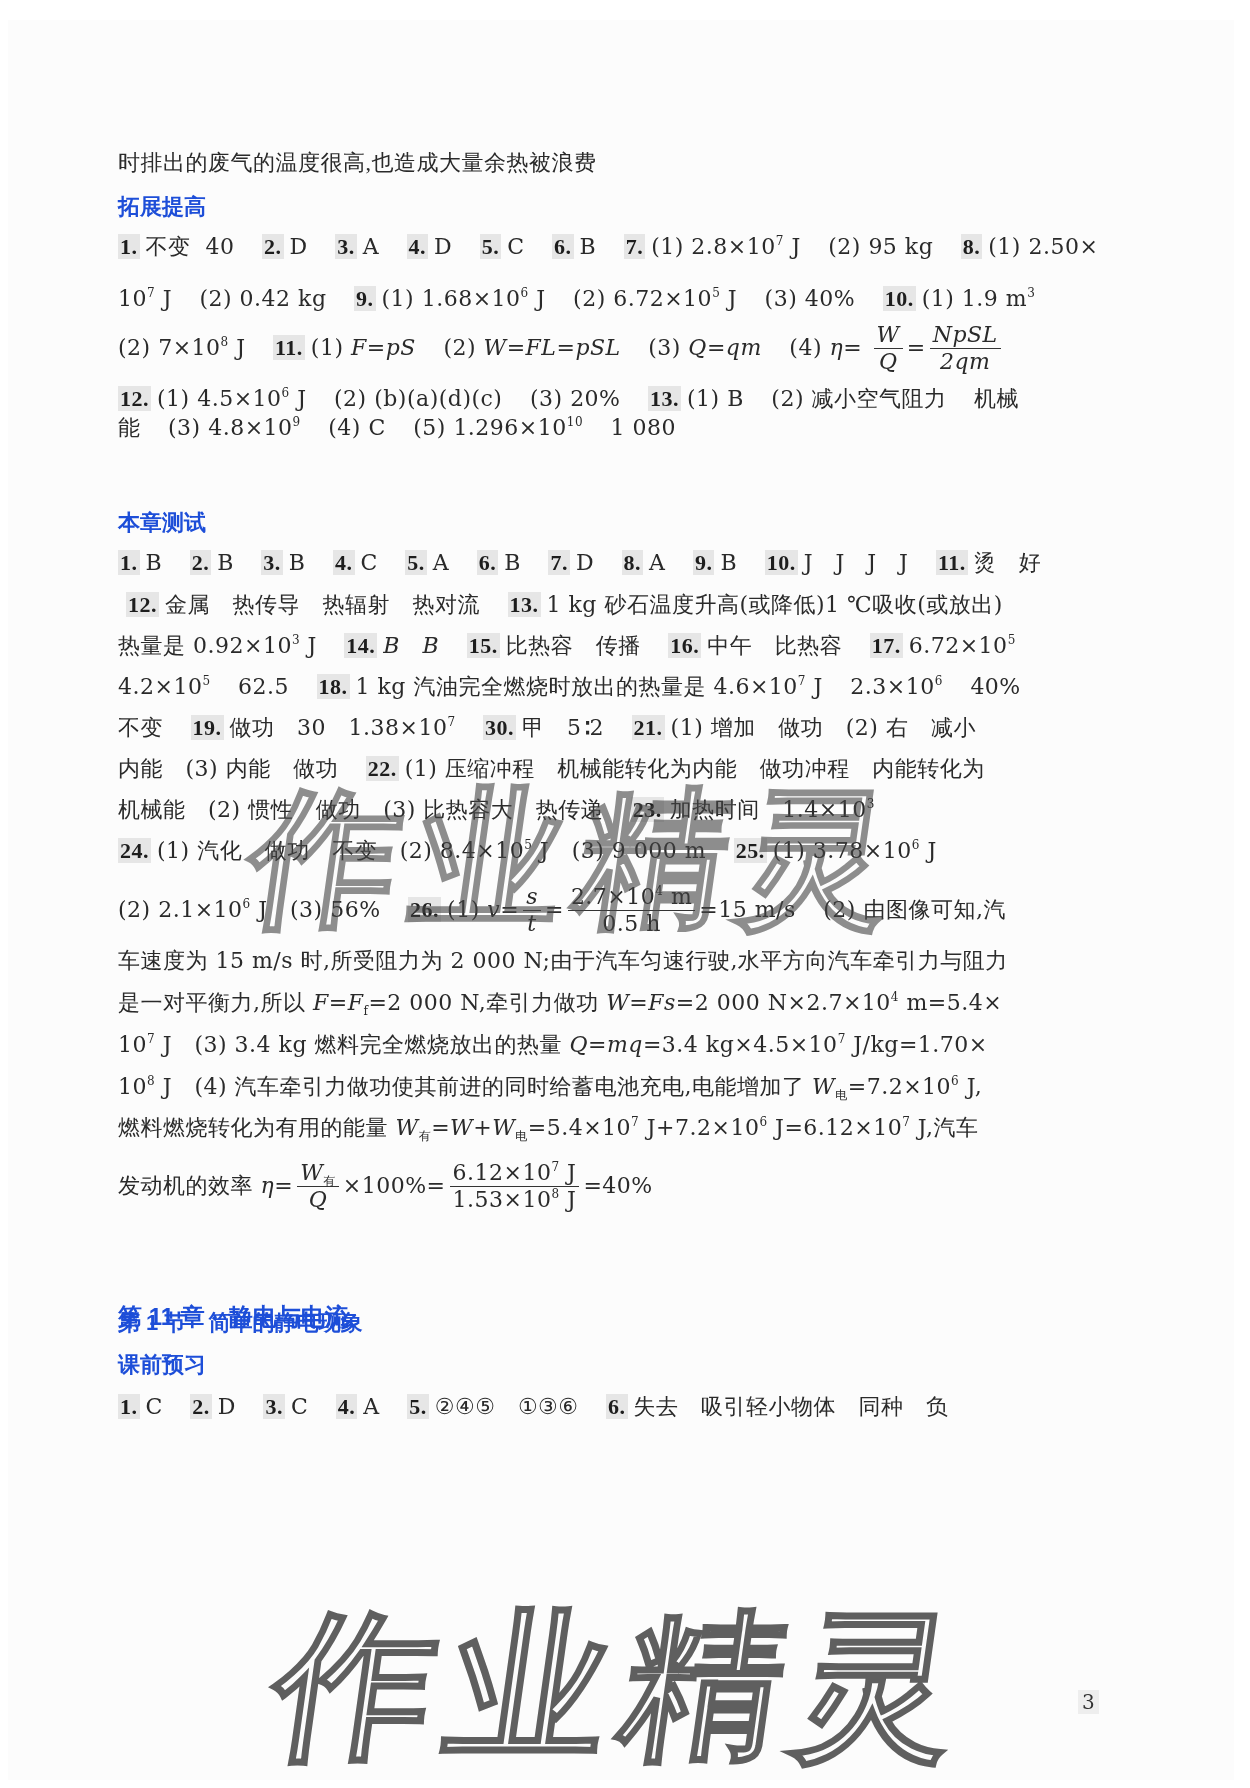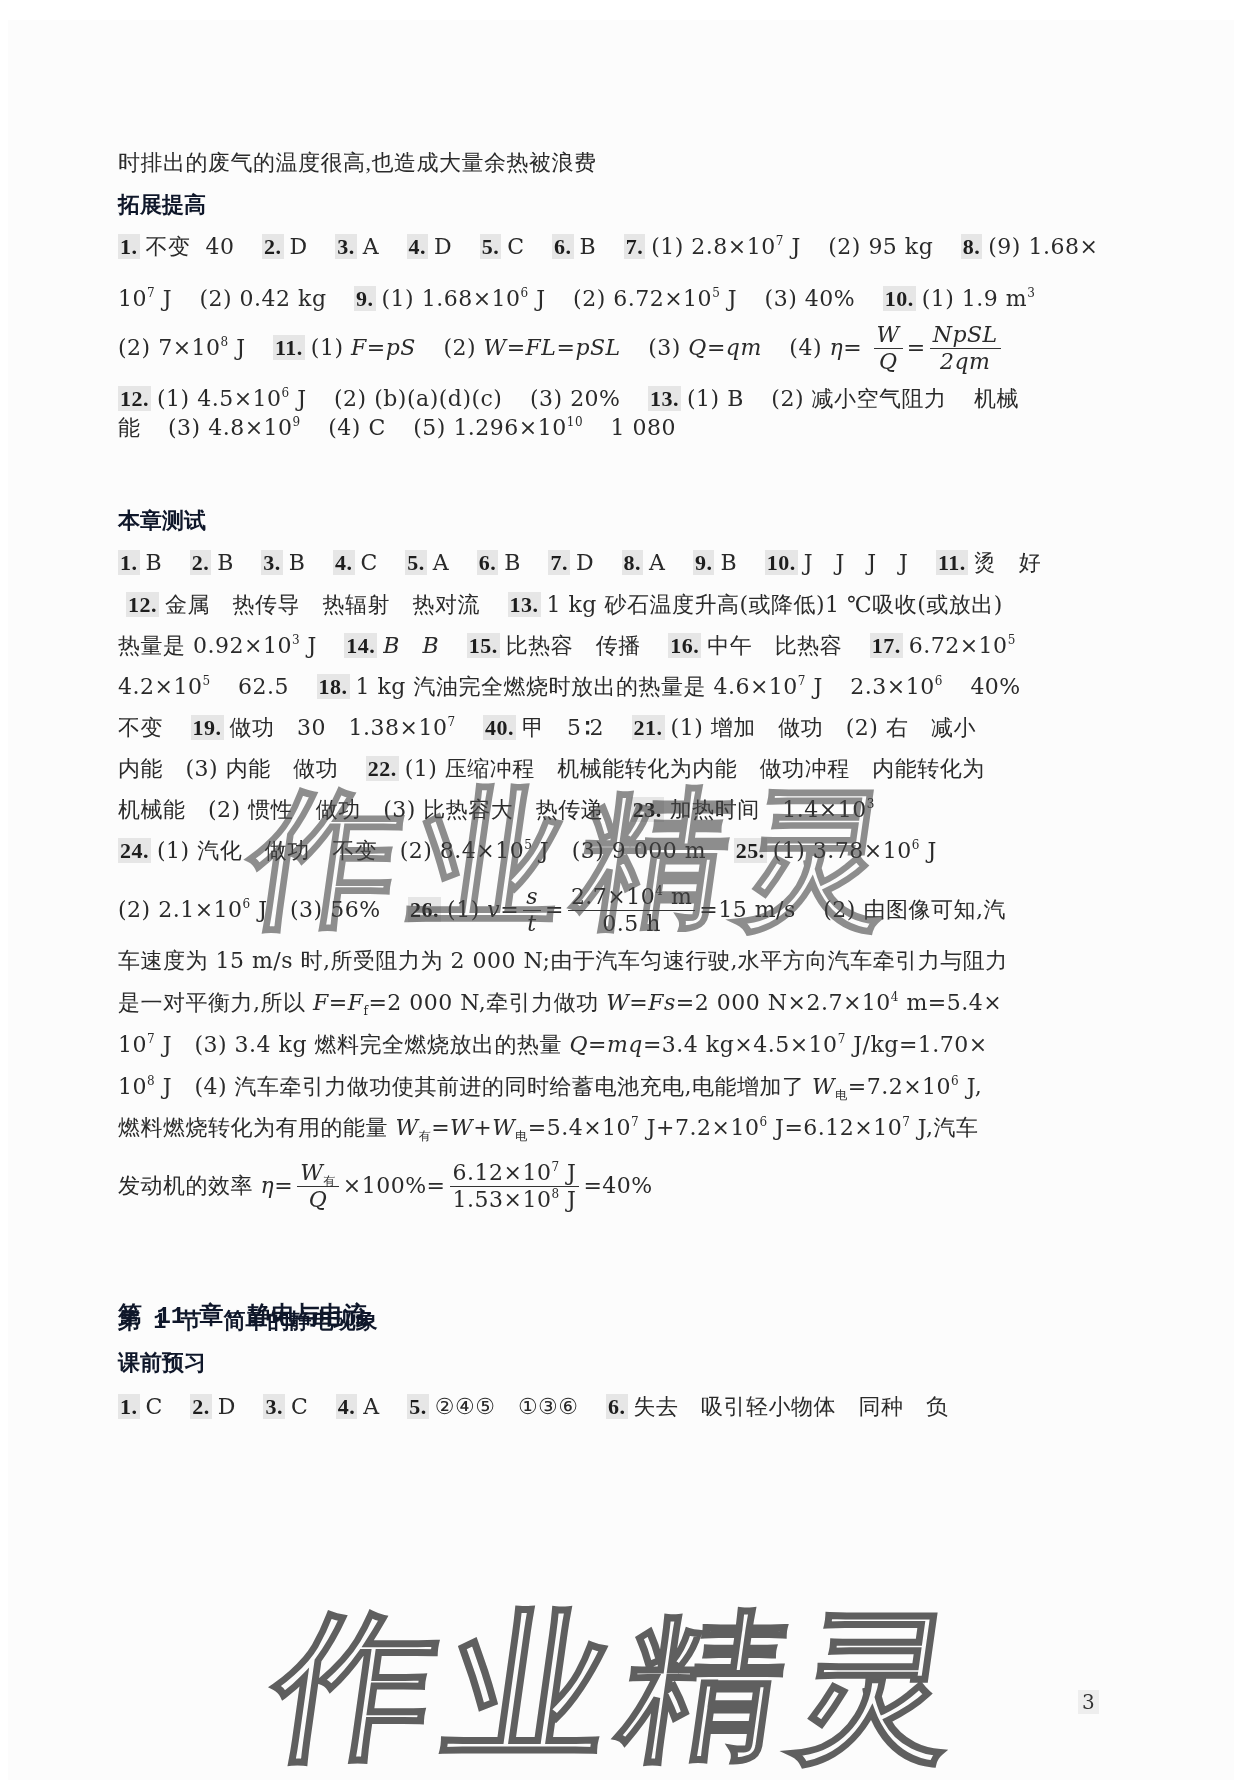--- a/index.html
+++ b/index.html
@@ -10,22 +10,22 @@
   .page {
     position: absolute; left: 8px; top: 20px; width: 1226px; height: 1760px;
     background: #fcfcfc;
   }
   .line {
     position: absolute; left: 118px; white-space: nowrap;
     font-size: 22px; line-height: 30px; letter-spacing: 0.5px;
   }
   .heading {
     position: absolute; left: 118px; white-space: nowrap;
-    font-family: Liberation Mono, monospace;
-    font-weight: bold; font-size: 22px; line-height: 30px; color: #0f172a;
+    font-family: Liberation Sans, sans-serif;
+    font-weight: bold; font-size: 22px; line-height: 30px; color: #1d4ed8;
   }
   .chapter { font-size: 24px; margin-top: 37px; }
   .num {
     font-family: "Liberation Serif", serif; font-weight: bold; font-size: 22px;
     background: #e6e6e6; padding: 0 2px; margin-right: 6px; color: #1d1d1d;
   }
   .run { margin-right: 20px; }
   sup { font-size: 12px; vertical-align: 9px; line-height: 0; }
   sub { font-size: 12px; vertical-align: -5px; line-height: 0; }
   i.math { font-style: italic; }
@@ -55,21 +55,21 @@
 
 <div class="line" style="top:232px;">
   <span class="num">1.</span><span>不变</span>&nbsp;&nbsp;<span class="run">40</span>
   <span class="num">2.</span><span class="run">D</span>
   <span class="num">3.</span><span class="run">A</span>
   <span class="num">4.</span><span class="run">D</span>
   <span class="num">5.</span><span class="run">C</span>
   <span class="num">6.</span><span class="run">B</span>
   <span class="num">7.</span><span>(1) 2.8×10</span><sup>7</sup><span class="run"> J</span>
   <span class="run">(2) 95 kg</span>
-  <span class="num">8.</span><span>(9) 1.68×</span>
+  <span class="num">8.</span><span>(1) 2.50×</span>
 </div>
 
 <div class="line" style="top:284px;">
   <span>10</span><sup>7</sup><span class="run"> J</span>
   <span class="run">(2) 0.42 kg</span>
   <span class="num">9.</span><span>(1) 1.68×10</span><sup>6</sup><span class="run"> J</span>
   <span>(2) 6.72×10</span><sup>5</sup><span class="run"> J</span>
   <span class="run">(3) 40%</span>
   <span class="num">10.</span><span>(1) 1.9 m</span><sup>3</sup>
 </div>
@@ -133,21 +133,21 @@
   <span>4.2×10</span><sup class="run">5</sup>
   <span class="run">62.5</span>
   <span class="num">18.</span><span>1 kg 汽油完全燃烧时放出的热量是 4.6×10</span><sup>7</sup><span class="run"> J</span>
   <span>2.3×10</span><sup class="run">6</sup>
   <span>40%</span>
 </div>
 
 <div class="line" style="top:713px;">
   <span class="run">不变</span>
   <span class="num">19.</span><span>做功　30　1.38×10</span><sup class="run">7</sup>
-  <span class="num">40.</span><span class="run">甲　5∶2</span>
+  <span class="num">30.</span><span class="run">甲　5∶2</span>
   <span class="num">21.</span><span>(1) 增加　做功　(2) 右　减小</span>
 </div>
 
 <div class="line" style="top:754px;">
   <span class="run">内能　(3) 内能　做功</span>
   <span class="num">22.</span><span>(1) 压缩冲程　机械能转化为内能　做功冲程　内能转化为</span>
 </div>
 
 <div class="line" style="top:795px;">
   <span class="run">机械能　(2) 惯性　做功　(3) 比热容大　热传递</span>

